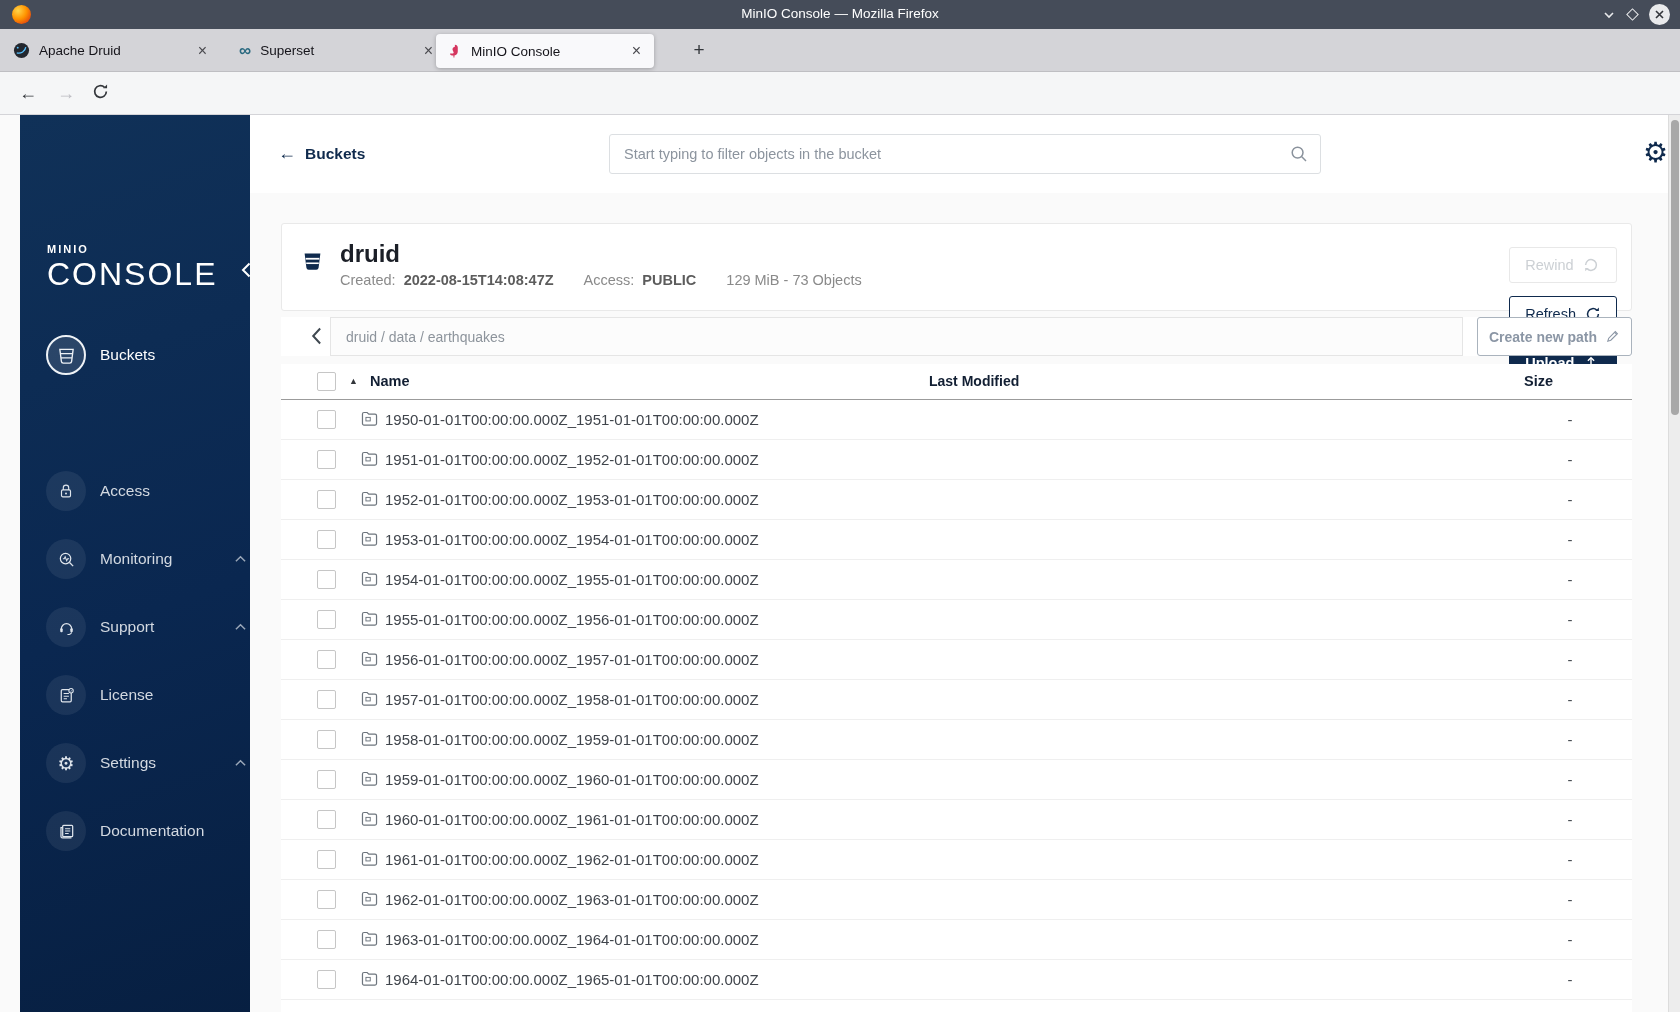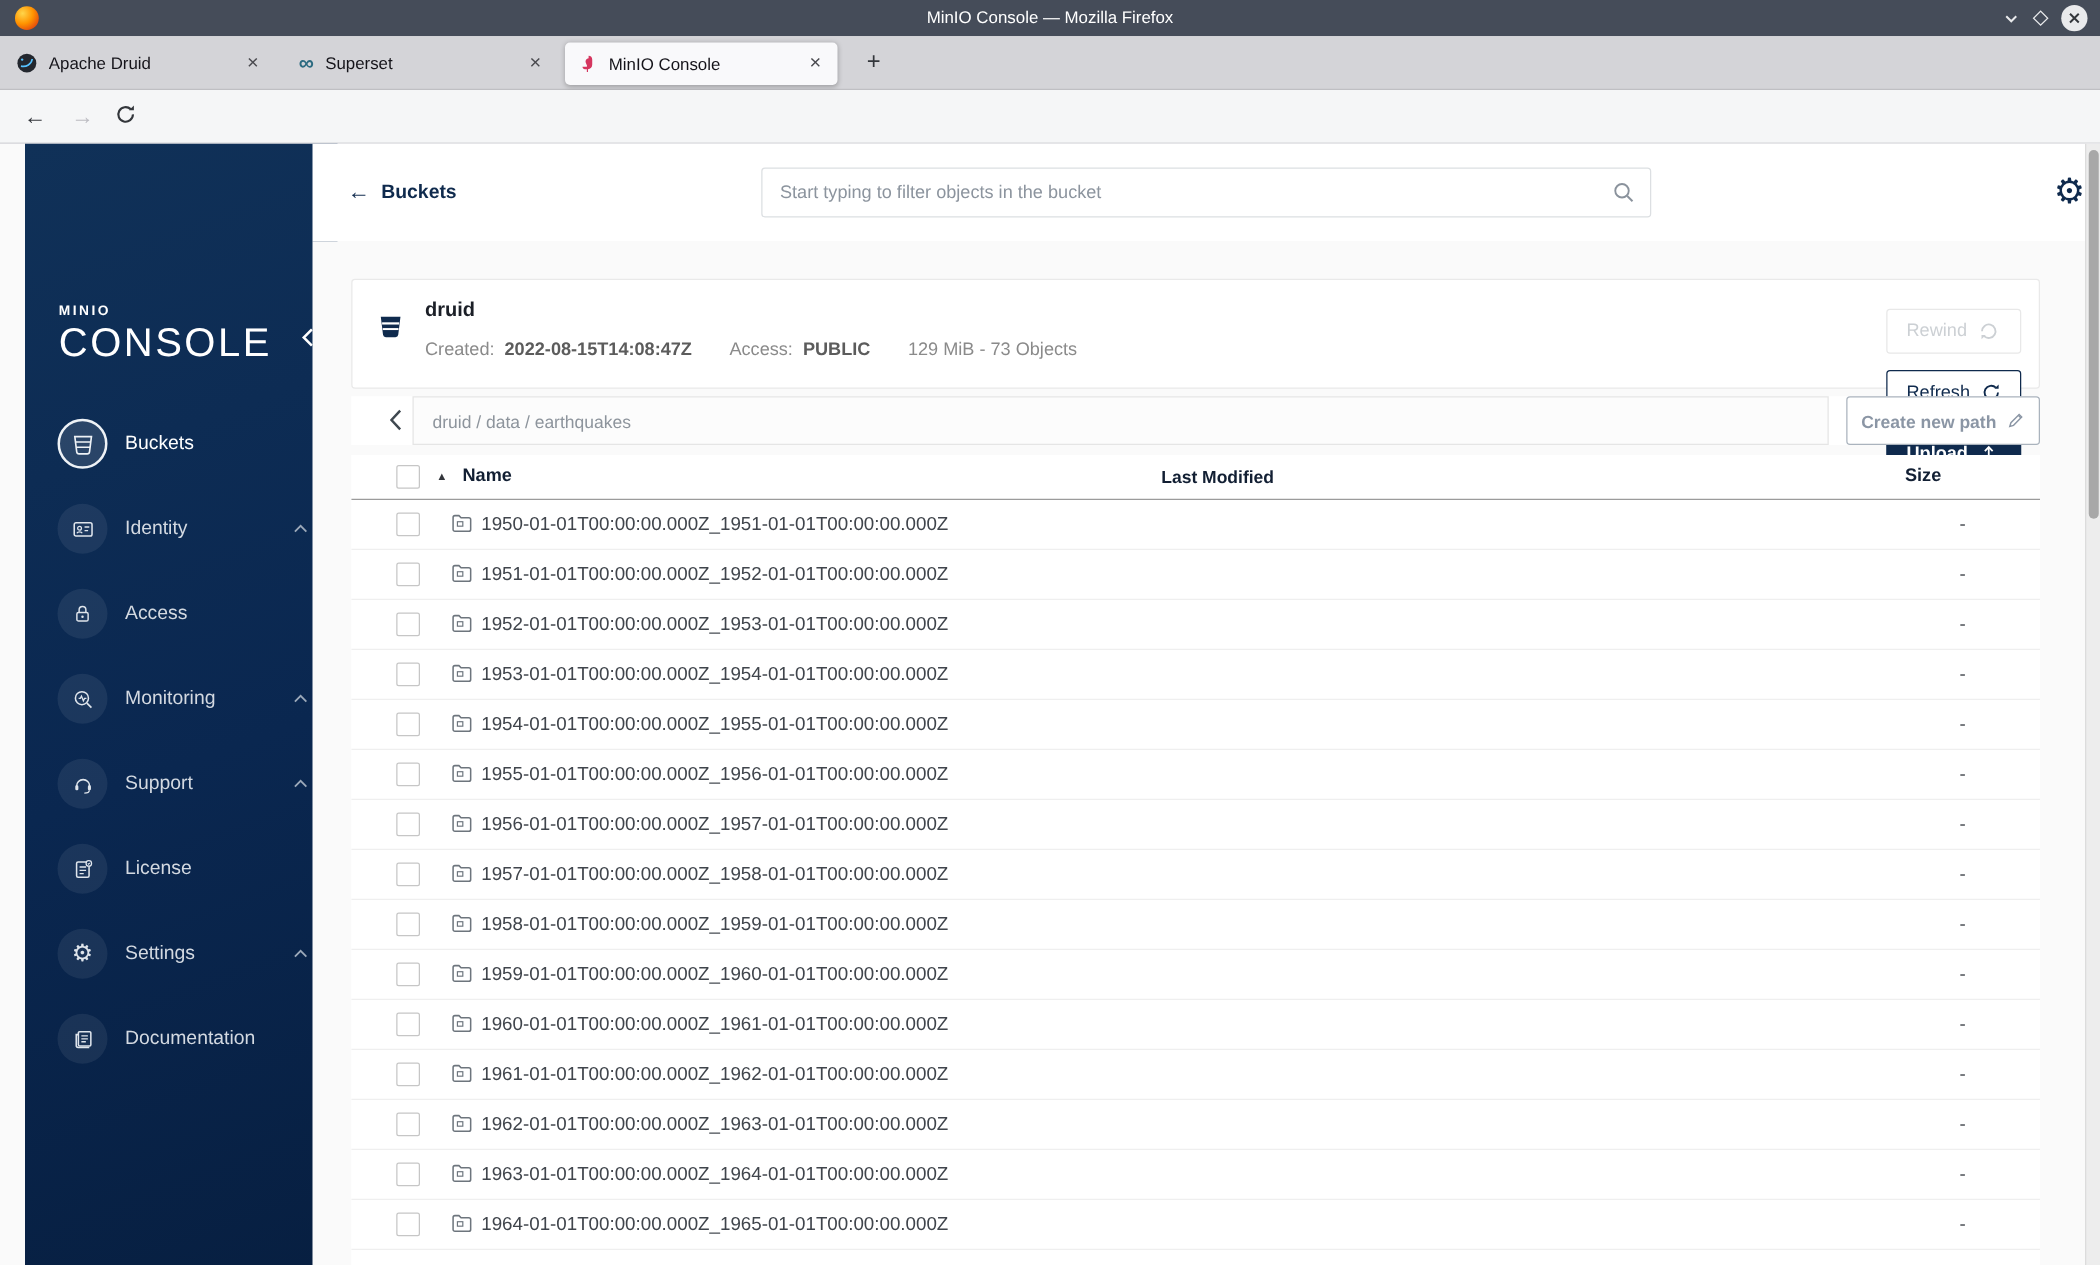--- a/index.html
+++ b/index.html
@@ -57,21 +57,21 @@
   .obj-search { position:absolute; left:359px; top:19px; width:712px; height:40px; border:1px solid #dcdfe2; border-radius:3px;
                 padding:0 40px 0 14px; font-size:14.5px; color:#333; font-family:"Liberation Sans", sans-serif; background:#fff; }
   .obj-search::placeholder { color:#8c949e; }
   .search-mag { position:absolute; left:1040px; top:30px; }
   .gear-top { position:absolute; left:1393px; top:24px; font-size:28px; color:var(--navy,#0f2a4d); line-height:28px; }
 
   .content { position:absolute; left:250px; top:193px; width:1430px; height:819px; background:#fafafa; }
 
   .bucket-card { position:absolute; left:31px; top:30px; width:1351px; height:88px; background:#fff; border:1px solid #e9e9e9; border-radius:3px; }
   .bucket-ic { position:absolute; left:20px; top:26px; }
-  .bucket-name { position:absolute; left:58px; top:16px; font-size:16px; font-weight:700; color:#1b1f27; }
+  .bucket-name { position:absolute; left:58px; top:16px; font-size:24px; font-weight:700; color:#1b1f27; }
   .bucket-meta { position:absolute; left:58px; top:48px; font-size:14.5px; color:#8a8a8a; display:flex; gap:8px; white-space:nowrap; }
   .meta-val { color:#5c5c5c; font-weight:700; }
   .meta-gap { width:14px; }
   .card-btns { position:absolute; right:14px; top:23px; display:flex; gap:13px;flex-direction:column; }
   .btn { height:36px; display:flex; align-items:center; gap:9px; padding:0 15px; font-size:14.5px; border-radius:3px; white-space:nowrap; }
   .btn-disabled { color:#ccd0d4; border:1px solid #e8e8e8; background:#fff; }
   .btn-outline { color:var(--navy,#0f2a4d); border:1px solid var(--navy,#0f2a4d); background:#fff; font-weight:500; }
   .btn-solid { color:#fff; background:var(--navy,#0f2a4d); border:1px solid var(--navy,#0f2a4d); font-weight:700; }
 
   .path-row { position:absolute; left:31px; top:124px; width:1351px; height:39px; background:#fff; }
@@ -133,21 +133,21 @@
           </svg>
       </span>
       <span class="tab-label">Apache Druid</span>
       <span class="tab-close">×</span>
     </div>
     <div class="tab" style="left:228px;">
       <span style="color:#2b6a80;font-size:17px;font-weight:700;line-height:14px;">∞</span>
       <span class="tab-label">Superset</span>
       <span class="tab-close">×</span>
     </div>
-    <div class="tab active" style="left:452px;justify-content:space-between;">
+    <div class="tab active" style="left:436px;justify-content:space-between;">
       <span>
         <svg width="15" height="16" viewBox="0 0 16 16">
             <path d="M8.4 1.2c1.9 0 3.1 1.3 3.1 3.1v4.3c0 2.4-1.5 3.9-3.6 4.1V15h-1v-2.3H5.3c-1.2 0-2.1-.9-2.1-2.1h3.1c.6 0 1-.6.7-1.2l-.9-2.1c-.8-1.8.4-3.7 2.3-3.9z" fill="var(--minio-red,#d5365f)"></path>
           </svg>
       </span>
       <span class="tab-label">MinIO Console</span>
       <span class="tab-close">×</span>
     </div>
     <span class="newtab-btn">+</span>
   </div>
@@ -239,36 +239,20 @@
     <div class="side-item" style="top:212px;">
       <span class="side-circle active">
         <svg width="19" height="19" viewBox="0 0 20 20">
             <path d="M3 3.5h14l-1.6 12.7a2 2 0 0 1-2 1.8H6.6a2 2 0 0 1-2-1.8z" fill="none" stroke="#eef2f6" stroke-width="1.4"></path>
             <path d="M3.6 8h12.8M4.2 12.5h11.6" stroke="#eef2f6" stroke-width="1.3"></path>
           </svg>
       </span>
       <span class="side-label" style="color:#fff;">Buckets</span>
     </div>
 
-    <div class="side-item" style="top:280px;">
-      <span class="side-circle">
-        <svg width="19" height="19" viewBox="0 0 20 20">
-            <rect x="2.5" y="4.5" width="15" height="11" rx="1.5" fill="none" stroke="#dfe5ec" stroke-width="1.3"></rect>
-            <circle cx="7" cy="9" r="1.6" fill="none" stroke="#dfe5ec" stroke-width="1.1"></circle>
-            <path d="M4.8 13.2c.5-1.5 3.9-1.5 4.4 0" fill="none" stroke="#dfe5ec" stroke-width="1.1"></path>
-            <path d="M11.2 8h4M11.2 11h3" stroke="#dfe5ec" stroke-width="1.1"></path>
-          </svg>
-      </span>
-      <span class="side-label">Identity</span>
-      <span class="side-caret">
-          <svg width="11" height="8" viewBox="0 0 12 8">
-            <path d="M1 6.5L6 1.5 11 6.5" stroke="#9aa7b8" stroke-width="1.6" fill="none"></path>
-          </svg>
-        </span>
-    </div>
 
     <div class="side-item" style="top:348px;">
       <span class="side-circle">
         <svg width="18" height="18" viewBox="0 0 20 20">
             <rect x="5" y="8.8" width="10" height="7.7" rx="1.5" fill="none" stroke="#dfe5ec" stroke-width="1.3"></rect>
             <path d="M7 8.8V6.5a3 3 0 0 1 6 0v2.3" fill="none" stroke="#dfe5ec" stroke-width="1.3"></path>
             <circle cx="10" cy="12.7" r="1.1" fill="#dfe5ec"></circle>
           </svg>
       </span>
       <span class="side-label">Access</span>

